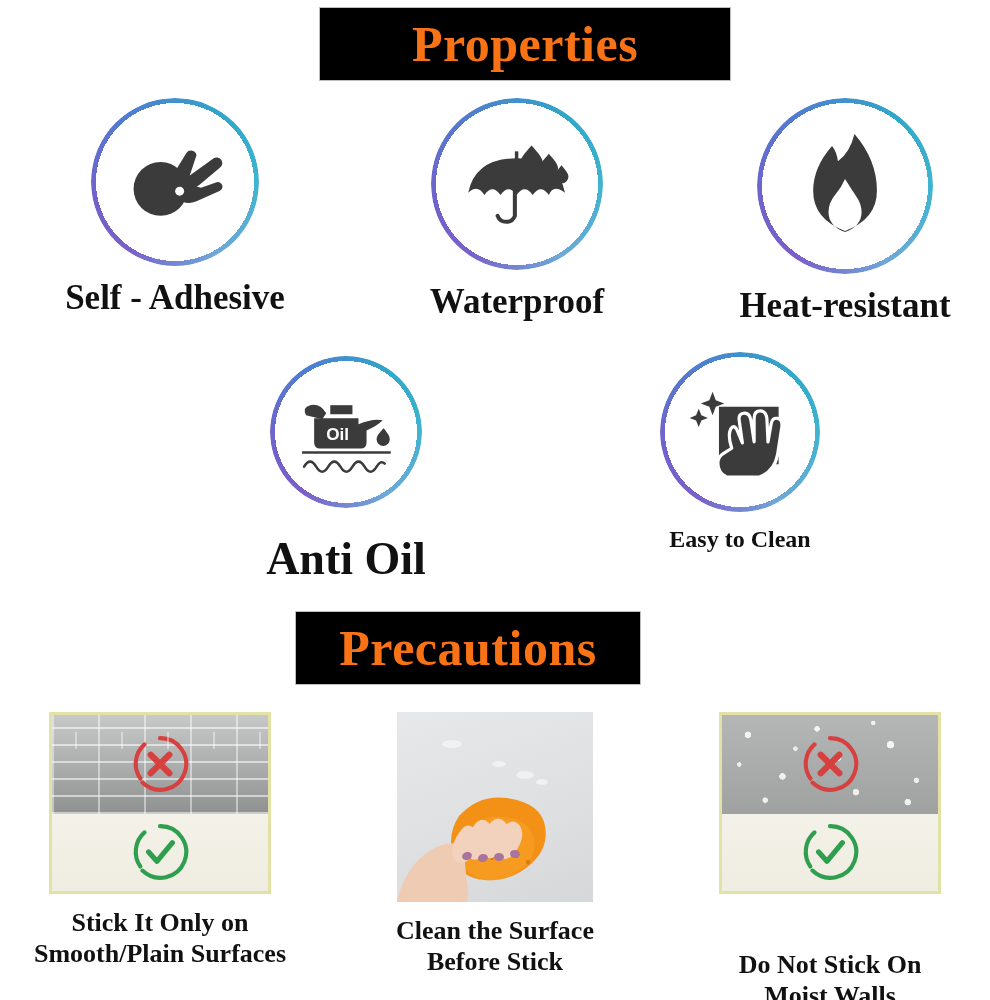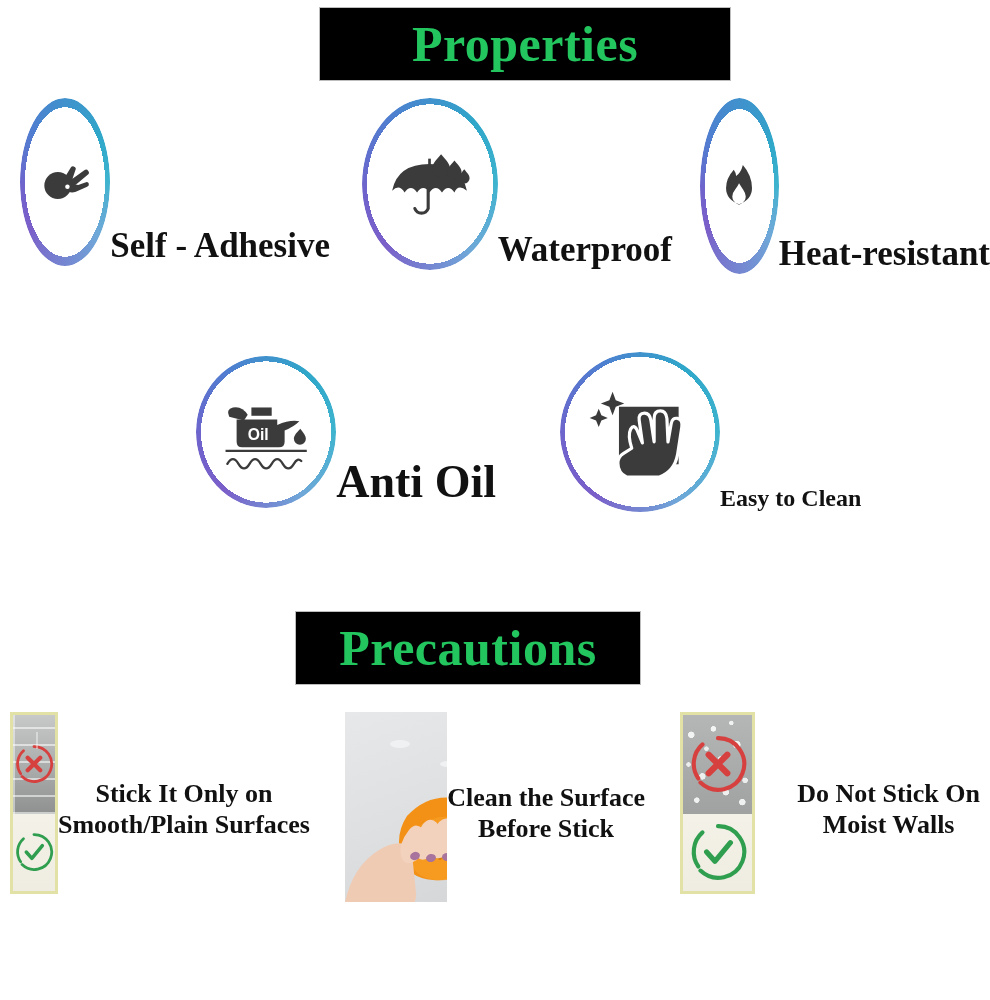--- a/index.html
+++ b/index.html
@@ -13,21 +13,21 @@
     position: relative;
     overflow: hidden;
     font-family: "Liberation Serif", "DejaVu Serif", serif;
     color: #111111;
   }
 
   
   .banner {
     position: absolute;
     background: #000000;
-    color: #22c55e;
+    color: #f97316;
     display: flex;
     align-items: center;
     justify-content: center;
     font-weight: bold;
     letter-spacing: 0.5px;
     box-shadow: 0 0 0 1px #bdbdbd;
   }
   #banner-properties {
     left: 320px;
     top: 8px;
@@ -40,22 +40,22 @@
     top: 612px;
     width: 344px;
     height: 72px;
     font-size: 50px;
   }
 
   
   .feature {
     position: absolute;
     display: flex;
-    flex-direction: row;
-    align-items: flex-end;
+    flex-direction: column;
+    align-items: center;
   }
   .feature-circle {
     border-radius: 50%;
     background: #ffffff;
     position: relative;
     display: flex;
     align-items: center;
     justify-content: center;
     padding: 6px;
     box-sizing: border-box;
@@ -110,21 +110,21 @@
   #feature-anti-oil   .feature-circle { width: 152px; height: 152px; }
   #feature-easy-clean .feature-circle { width: 160px; height: 160px; }
 
   #feature-anti-oil   .feature-label { font-size: 46px; margin-top: 24px; }
   #feature-easy-clean .feature-label { font-size: 24px; margin-top: 14px; }
 
   
   .precaution {
     position: absolute;
     display: flex;
-    flex-direction: row;
+    flex-direction: column;
     align-items: center;
   }
   #precaution-1 { left: 10px;  top: 712px; width: 300px; }
   #precaution-2 { left: 345px; top: 712px; width: 300px; }
   #precaution-3 { left: 680px; top: 712px; width: 300px; gap: 42px; }
 
   .precaution-figure {
     width: 222px;
     height: 182px;
     position: relative;

